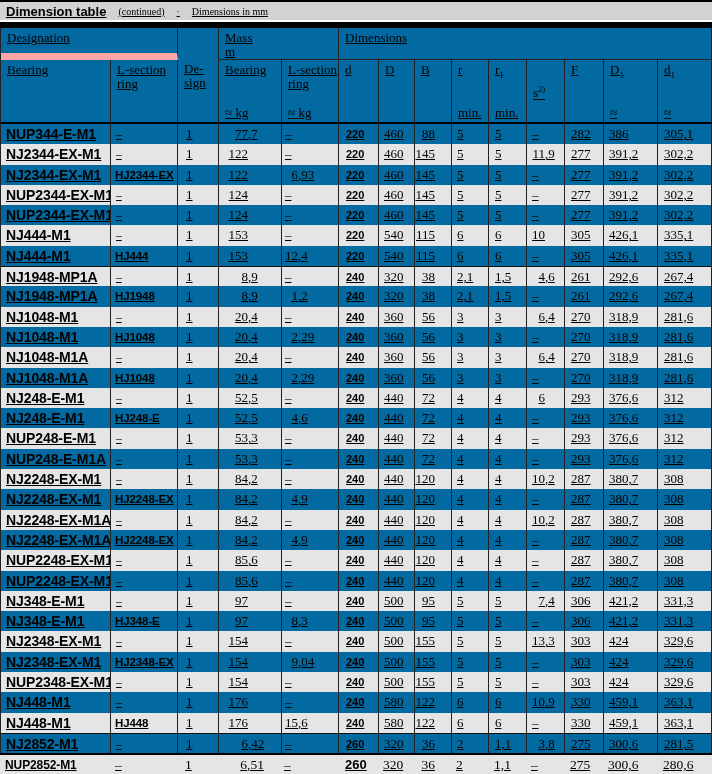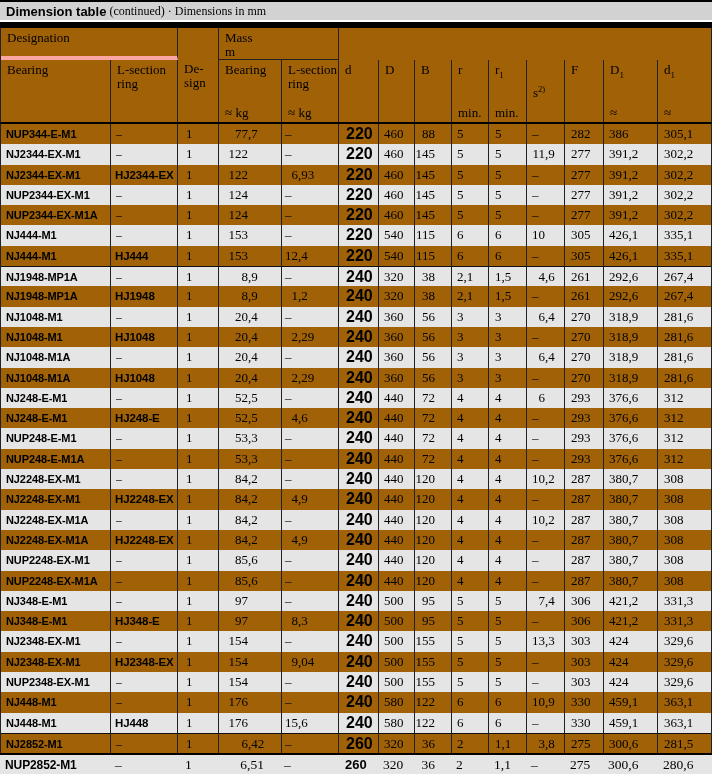--- a/index.html
+++ b/index.html
@@ -1,38 +1,38 @@
 <!DOCTYPE html>
 <html><head>
 <meta charset="utf-8">
 <style>
   html,body{margin:0;padding:0;background:#fff;}
-  .page{position:relative;width:712px;height:774px;overflow:hidden;background:#a16207;
-        font-family:"Liberation Serif",serif;color:#000;}
+  .page{position:relative;width:712px;height:774px;overflow:hidden;background:#0369a1;
+        font-family:"Liberation Serif",serif;color:#000;text-decoration:underline;}
 
   
   .titlebar{height:20px;background:#d2d2d2;border-top:2px solid #000;box-sizing:border-box;
             display:flex;align-items:center;padding-left:6px;}
   .title-main{font-family:"Liberation Sans",sans-serif;font-weight:bold;font-size:13px;}
-  .title-rest{font-size:12px;margin-left:3px;}
+  .title-rest{font-size:10px;margin-left:12px;}
   .gap{height:2px;background:#fff;}
   .blackbar{height:6px;background:#000;}
 
   
   .grid{display:grid;grid-template-columns:110px 67px 41px 63px 57px 40px 36px 37px 37px 38px 38px 39px 54px 53px;
         box-sizing:border-box;}
   .bordered{border-left:1px solid #222;border-right:1px solid #222;width:712px;box-sizing:border-box;}
 
   
   .thead{grid-template-rows:32px 62px;border-bottom:2px solid #000;}
   .hcell{box-sizing:border-box;border-right:1px solid #222;padding:3px 0 2px 6px;font-size:13px;
          display:flex;flex-direction:column;justify-content:space-between;overflow:hidden;}
   .hcell .htop{line-height:14px;}
   .hcell .hbot{line-height:13px;padding-bottom:1px;}
-  .h-designation{grid-column:1/3;grid-row:1;border-bottom:4px solid #fca5a5;}
+  .h-designation{grid-column:1/3;grid-row:1;border-bottom:7px solid #fca5a5;}
   .h-design{grid-column:3;grid-row:1/3;justify-content:center;}
   .h-mass{grid-column:4/6;grid-row:1;border-bottom:1px solid #222;}
   .h-dimensions{grid-column:6/15;grid-row:1;border-bottom:1px solid #222;border-right:none;}
   .h-bearing{grid-column:1;grid-row:2;}
   .h-lring{grid-column:2;grid-row:2;}
   .h-massb{grid-column:4;grid-row:2;}
   .h-massl{grid-column:5;grid-row:2;}
   .h-d{grid-column:6;grid-row:2;}
   .h-D{grid-column:7;grid-row:2;}
   .h-B{grid-column:8;grid-row:2;}
@@ -45,35 +45,35 @@
   sub{font-size:9px;}
   sup{font-size:8.5px;}
 
   
   .tbody .row{height:20.3px;box-sizing:border-box;}
   .tbody .row:nth-child(even){background:#e5e5e5;}
   .tbody .row.group-start{border-top:1px solid #111;}
   .cell{box-sizing:border-box;border-right:1px solid #222;font-size:13px;line-height:20px;
         white-space:nowrap;overflow:hidden;}
   .cell:last-child{border-right:none;}
-  .c-bearing{font-family:"Liberation Sans",sans-serif;font-weight:bold;font-size:11px;
+  .c-bearing{font-family:"Liberation Sans",sans-serif;font-weight:bold;font-size:14px;
              padding-left:5px;letter-spacing:-0.1px;}
   .c-lring{font-family:"Liberation Sans",sans-serif;font-weight:bold;font-size:11.5px;
            padding-left:4px;letter-spacing:-0.1px;}
   .c-lring .dash{font-family:"Liberation Serif",serif;font-weight:normal;padding-left:1px;}
   .c-design{padding-left:8px;}
   .c-massb,.c-massl,.c-s{display:flex;}
   .ip{display:inline-block;text-align:right;}
   .c-massb .ip{width:29px;}
   .c-massl .ip{width:16px;}
   .c-s .ip{width:18px;}
   .dp{text-align:left;}
   .dash-massl{padding-left:3px;}
   .dash-s{padding-left:5px;}
-  .c-d{font-family:"Liberation Sans",sans-serif;font-weight:bold;font-size:16px;padding-left:7px;}
+  .c-d{font-family:"Liberation Sans",sans-serif;font-weight:bold;font-size:11px;padding-left:7px;}
   .c-D{padding-left:5px;}
   .c-B{text-align:right;padding-right:16px;}
   .c-r{padding-left:5px;}
   .c-r1{padding-left:6px;}
   .c-F{padding-left:6px;}
   .c-D1{padding-left:5px;}
   .c-d1{padding-left:6px;}
 
   
   .endline{height:2px;background:#000;width:712px;}
@@ -105,20 +105,23 @@
         <span>De-</span><br>
         <span>sign</span>
       </div>
     </div>
     <div class="hcell h-mass">
       <div class="htop">
         <span>Mass</span><br>
         <span>m</span>
       </div>
     </div>
+    <div class="hcell h-dimensions">
+      <div class="htop">Dimensions</div>
+    </div>
 
     <div class="hcell h-bearing">
       <div class="htop">Bearing</div>
     </div>
     <div class="hcell h-lring">
       <div class="htop">
         <span>L-section</span><br>
         <span>ring</span>
       </div>
     </div>

